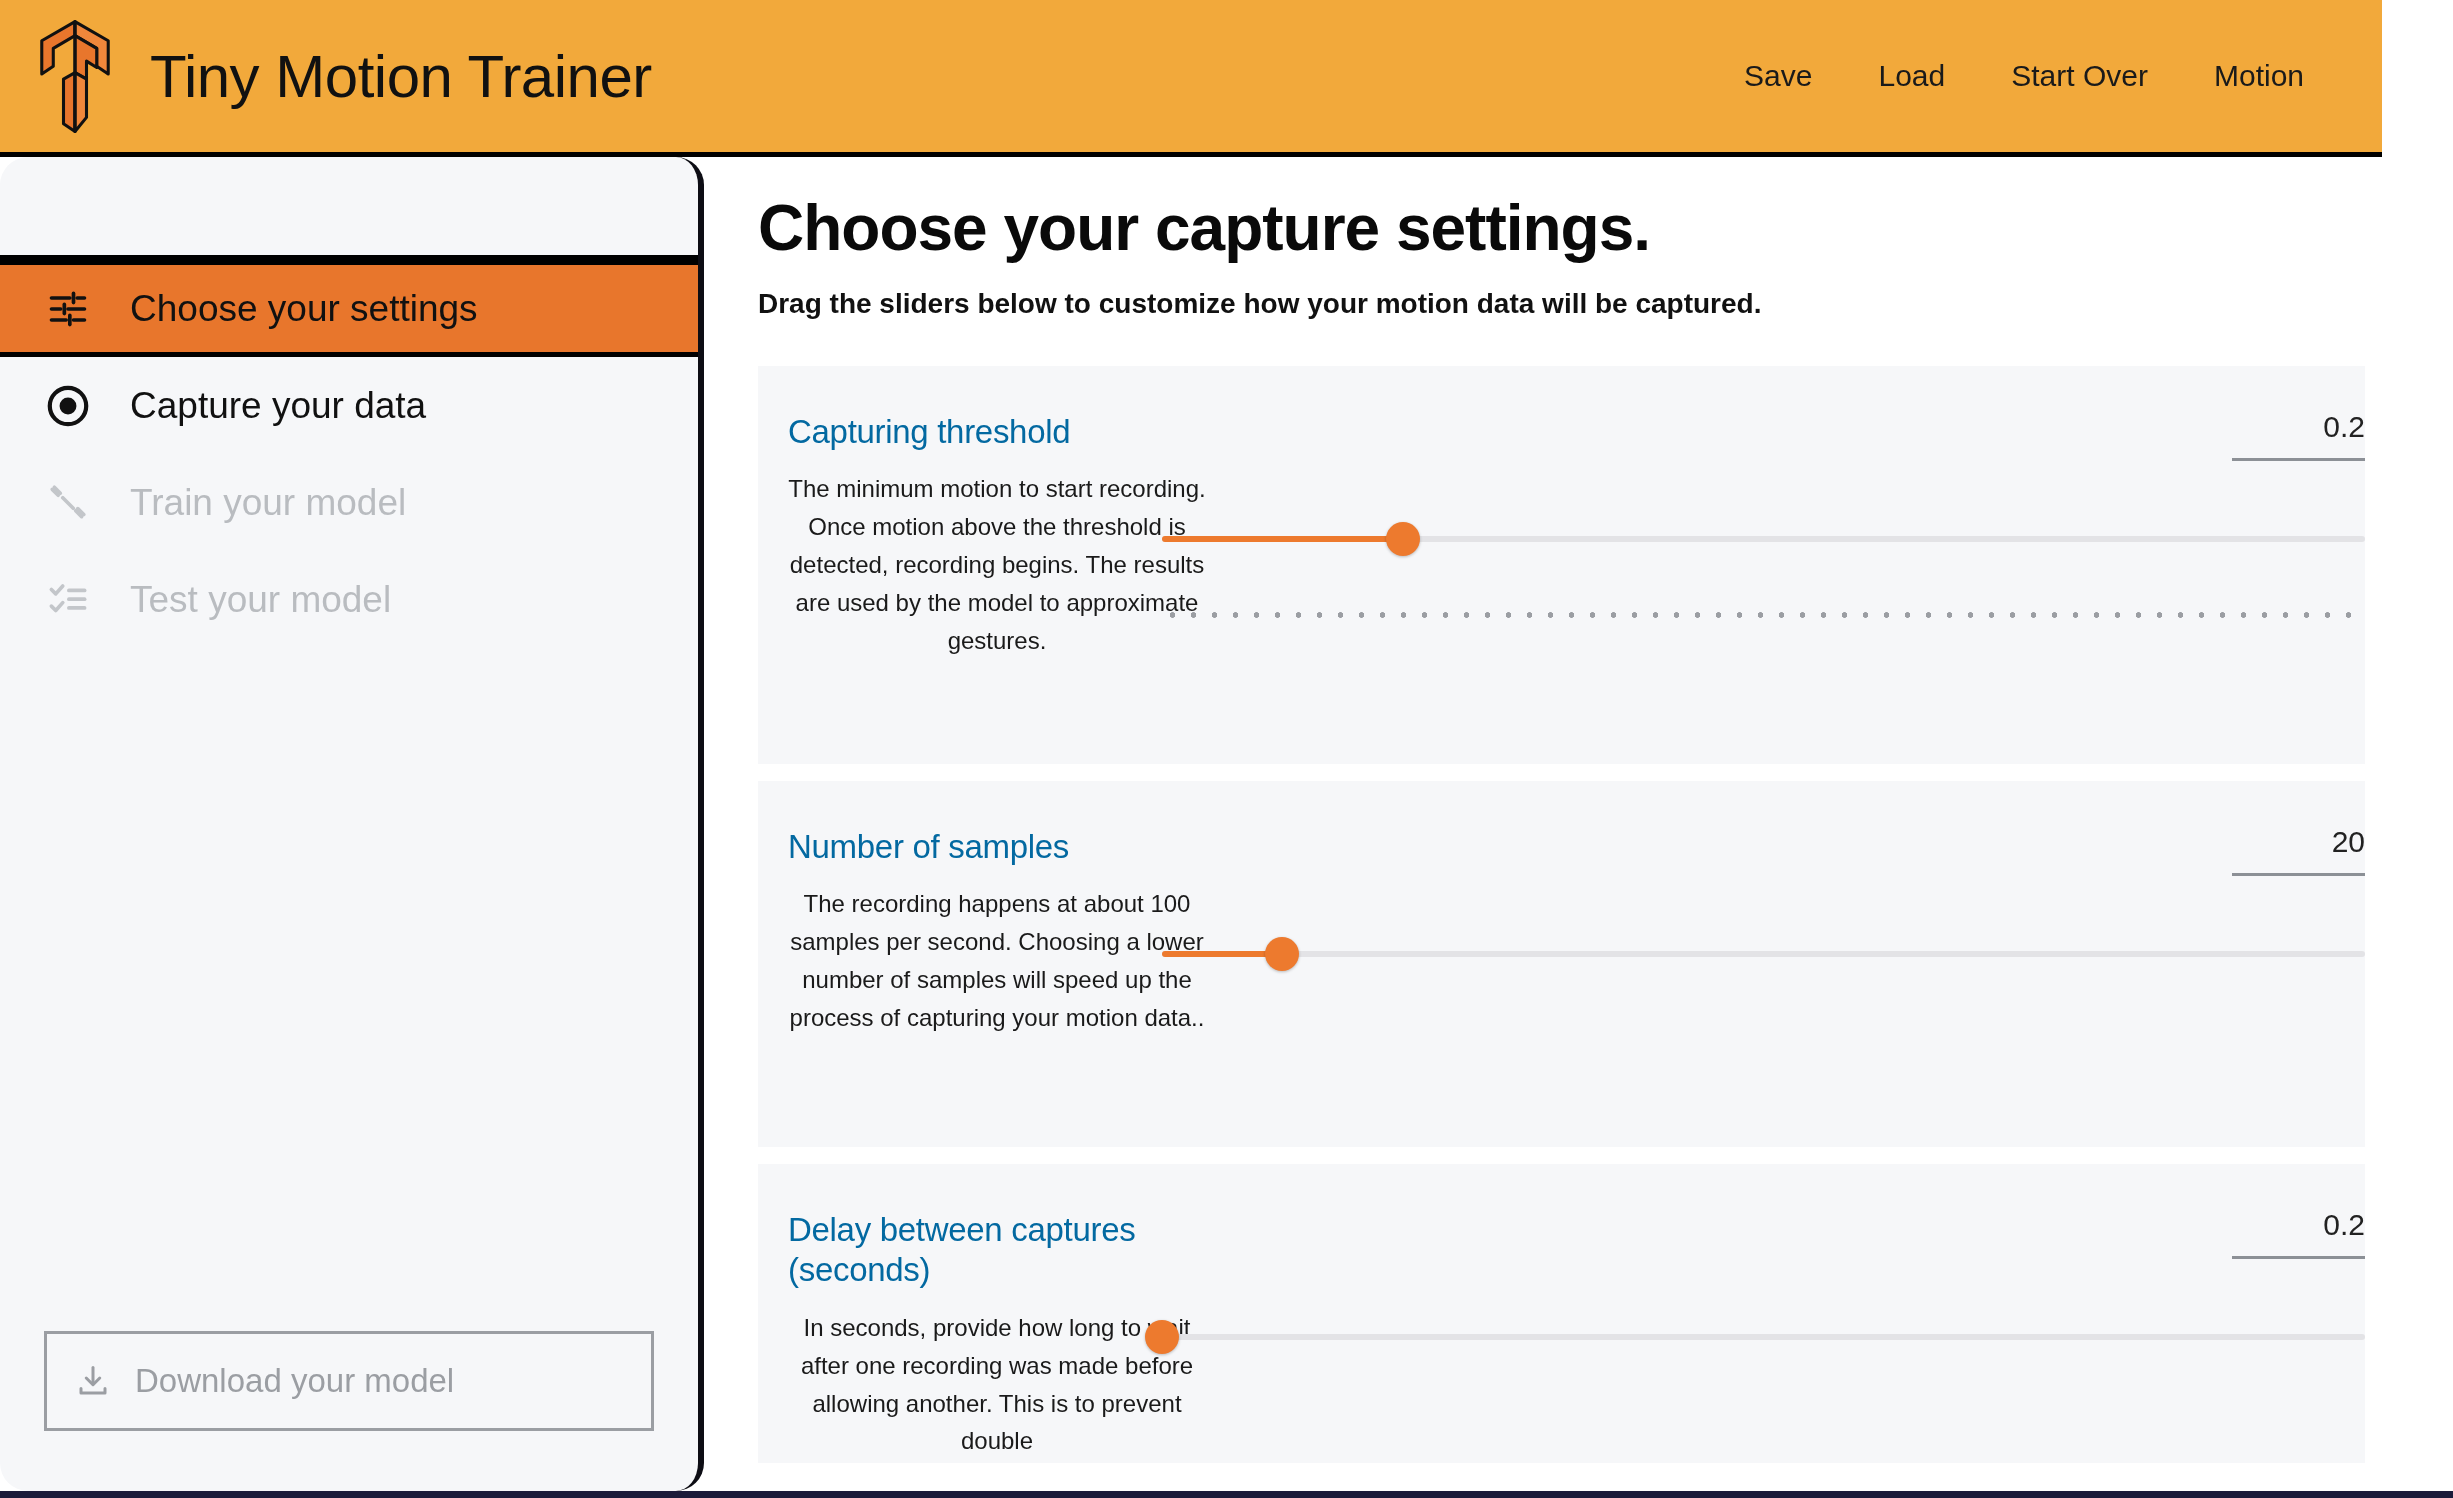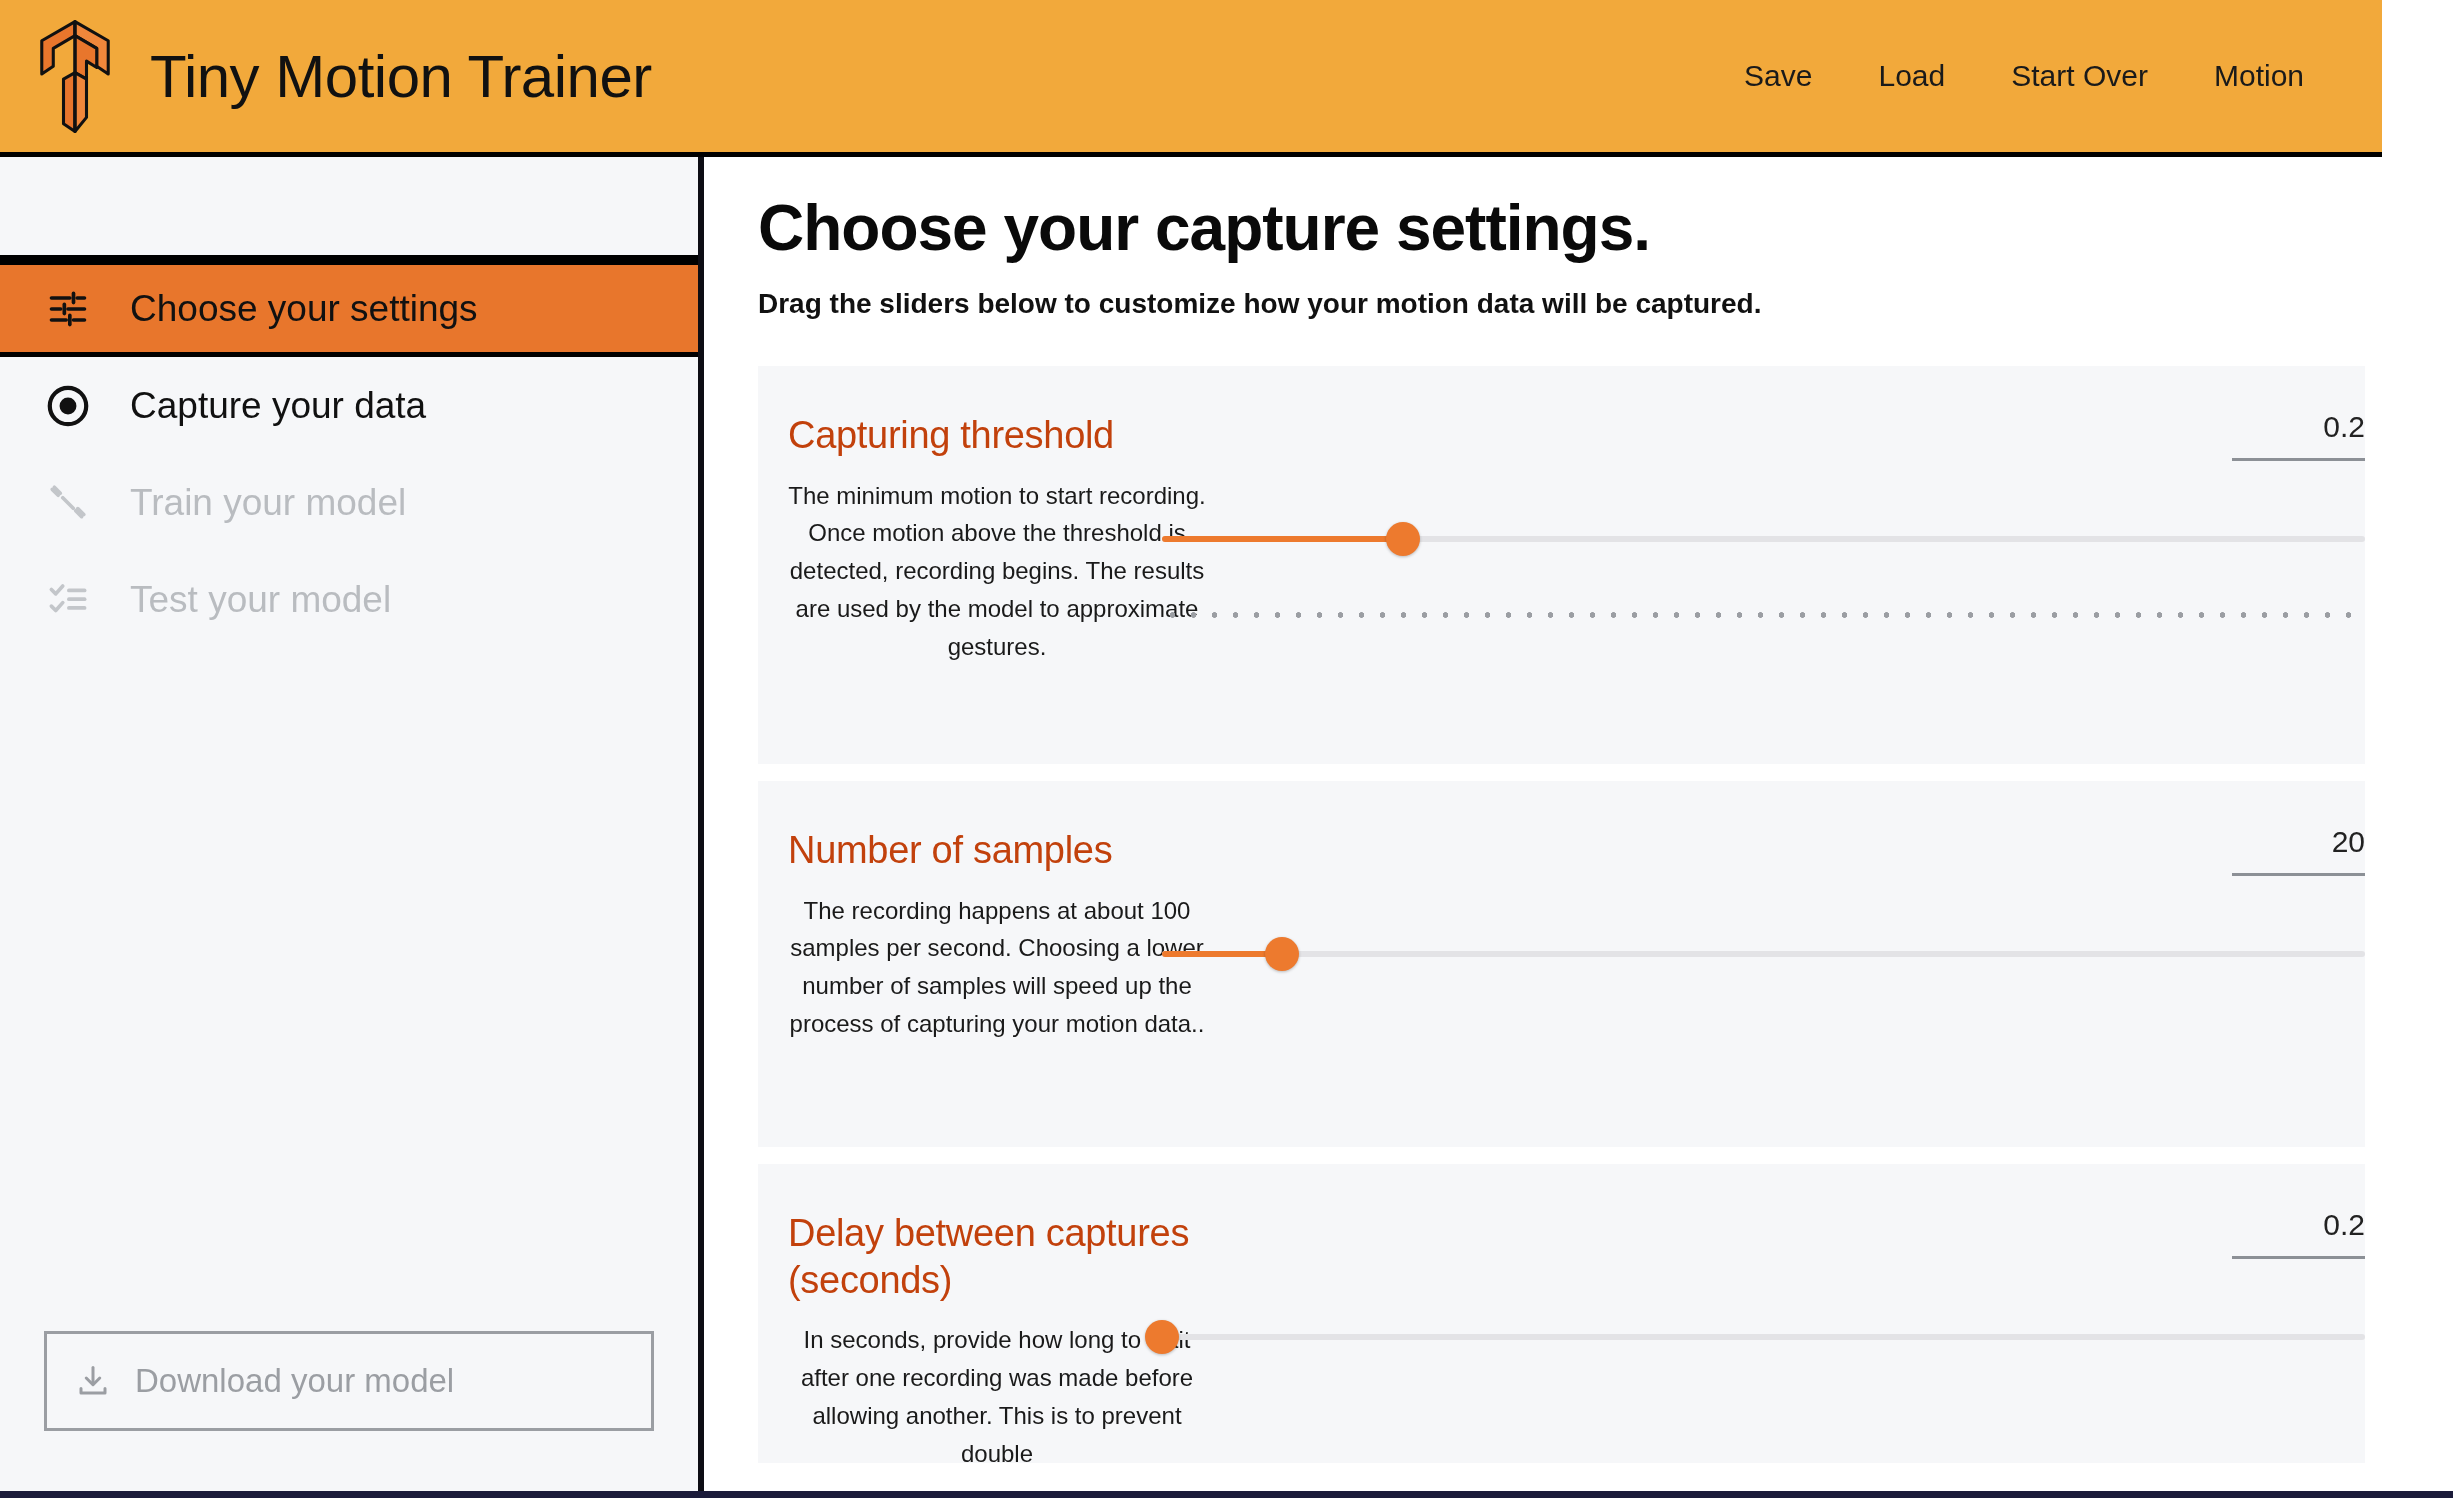--- a/index.html
+++ b/index.html
@@ -34,21 +34,21 @@
     font-size: 30px; color: #1a1a1a; text-decoration: none;
     white-space: nowrap; cursor: pointer;
   }
 
   
   .sidebar {
     position: absolute; left: 0; top: 157px;
     width: 704px; height: 1334px;
     background: #f6f7f9;
     border-right: 6px solid #0d0d14;
-    display: flex; flex-direction: column;
+    display: flex; flex-direction: column; border-radius: 28px;
   }
   .sidebar-top-spacer {
     height: 103px; width: 100%;
     border-bottom: 5px solid #000;
     flex: 0 0 auto;
   }
   .nav-list { flex: 0 0 auto; }
   .nav-item {
     display: flex; align-items: center;
     height: 97px; padding-left: 44px;
@@ -109,21 +109,21 @@
     margin: 0 88px 17px 48px;
     background: #f6f7f9;
     min-height: 398px;
     padding: 46px 0 36px 0;
     display: block;
   }
   .card-left {
     position: absolute; left: 30px; top: 46px; width: 418px;
   }
   .card-title {
-    font-size: 38px; font-weight: 400; color: #c2410c;
+    font-size: 33px; font-weight: 400; color: #0369a1;
     line-height: 1.22; letter-spacing: -0.3px;
   }
   .card-desc {
     margin-top: 18px;
     font-size: 24px; color: #1a1a1a; line-height: 1.58; text-align: center;
   }
   .card-right {
     position: absolute; left: 404px; right: 0; top: 46px;
   }
   .value-box {

